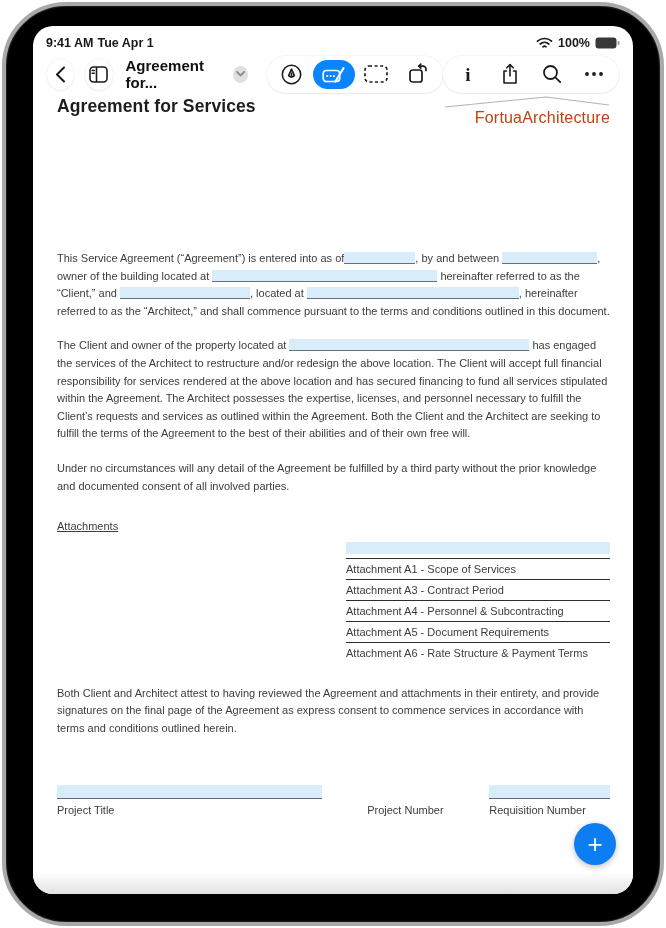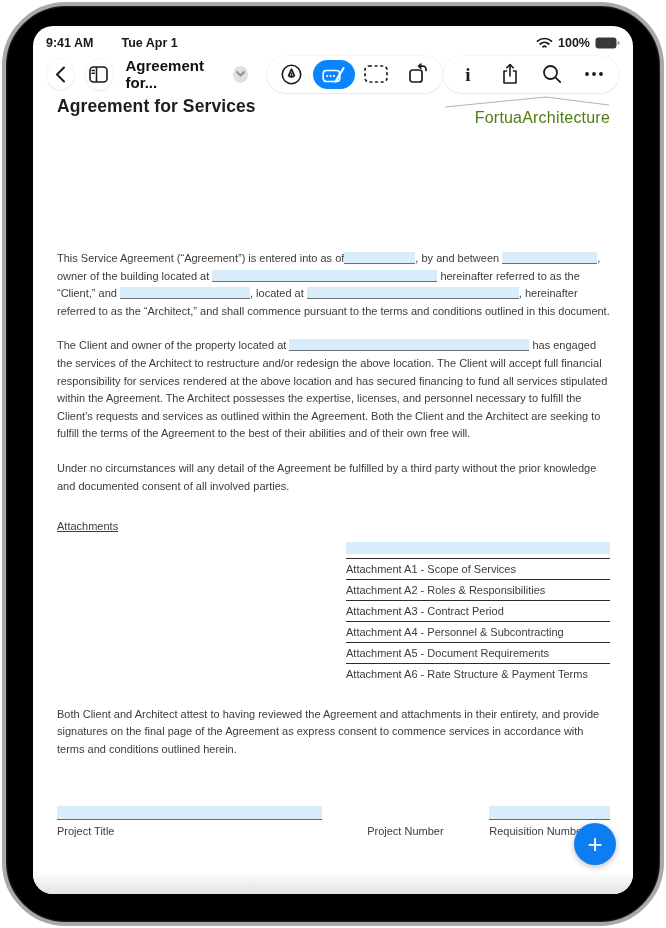--- a/index.html
+++ b/index.html
@@ -10,21 +10,21 @@
   .device { position:absolute; left:2px; top:2px; width:662px; height:924px;
             border-radius:64px; background:#000; border:4px solid #a9a9a9;
             box-shadow: inset 0 0 2px rgba(255,255,255,.4); }
   .screen { position:absolute; left:33px; top:26px; width:600px; height:868px;
             background:#fff; border-radius:20px; overflow:hidden; }
 
   
   .statusbar { position:absolute; top:8px; left:0; right:0; height:18px; padding:0 13px;
                display:flex; justify-content:space-between; align-items:center;
                font-size:12.5px; font-weight:bold; color:#181818; }
-  .sb-left { display:flex; gap:28px; }
+  .sb-left { display:flex; gap:4px; }
   .sb-right { display:flex; align-items:center; gap:5px; }
 
   
   .toolbar { position:absolute; top:29px; left:0; right:0; height:38px;
              display:flex; align-items:center; padding:0 14px; }
   .tb-btn { width:31px; height:31px; border-radius:50%; background:#fff;
             display:flex; align-items:center; justify-content:center;
             box-shadow:0 0 0 .5px rgba(0,0,0,.06), 0 1px 2px rgba(0,0,0,.07); cursor:default; }
   .tb-title { display:flex; align-items:center; gap:8px; margin-left:13px; }
   .tb-title .t { font-size:15px; font-weight:bold; color:#111; }
@@ -38,21 +38,21 @@
   .pill-center { margin-left:19px; }
   .pill-right { margin-left:auto; }
   .info-glyph { font-family:"Liberation Serif", serif; font-size:19px; font-weight:bold; color:#1b1b1b; line-height:1; }
 
   
   .doc { position:absolute; left:24px; width:553px; top:70px; color:#3c3c3c; }
   .title-row { display:flex; justify-content:space-between; align-items:flex-start; height:50px; }
   .doc-title { font-size:17.5px; font-weight:bold; color:#1d1d1d; letter-spacing:.1px; }
   .logo { display:flex; flex-direction:column; align-items:flex-end; }
   .logo svg { display:block; margin-bottom:1px; }
-  .logo .lt { font-size:16px; color:#4d7c0f; letter-spacing:.2px; }
+  .logo .lt { font-size:16px; color:#c2410c; letter-spacing:.2px; }
 
   .para { font-size:11px; line-height:17.6px; }
   .p1 { margin-top:104px; }
   .p2 { margin-top:17px; }
   .p3 { margin-top:17px; }
   .att-block { margin-top:23px; }
   .att-head { text-decoration:underline; }
   .blank-field { display:inline-block; background:var(--hl,#d9ecf9);
                  border-bottom:1.2px solid #63717d; height:12px; vertical-align:-2px; }
   .att-table { margin-top:6px; margin-left:289px; width:264px; }
@@ -227,21 +227,20 @@
       <div class="att-block">
         <div class="para att-head">Attachments</div>
       </div>
 
       <div class="att-table">
         <div class="att-field-row">
           <div class="blank-block"></div>
         </div>
         <div>
             <div class="att-row">Attachment A1 - Scope of Services</div>
-            <div class="att-row">Attachment A2 - Roles &amp; Responsibilities</div>
             <div class="att-row">Attachment A3 - Contract Period</div>
             <div class="att-row">Attachment A4 - Personnel &amp; Subcontracting</div>
             <div class="att-row">Attachment A5 - Document Requirements</div>
             <div class="att-row">Attachment A6 - Rate Structure &amp; Payment Terms</div>
           </div>
       </div>
 
       <div class="para closing">Both Client and Architect attest to having reviewed the Agreement and attachments in their entirety, and provide signatures on the final page of the Agreement as express consent to commence services in accordance with terms and conditions outlined herein.</div>
 
       <div class="footer-fields">

